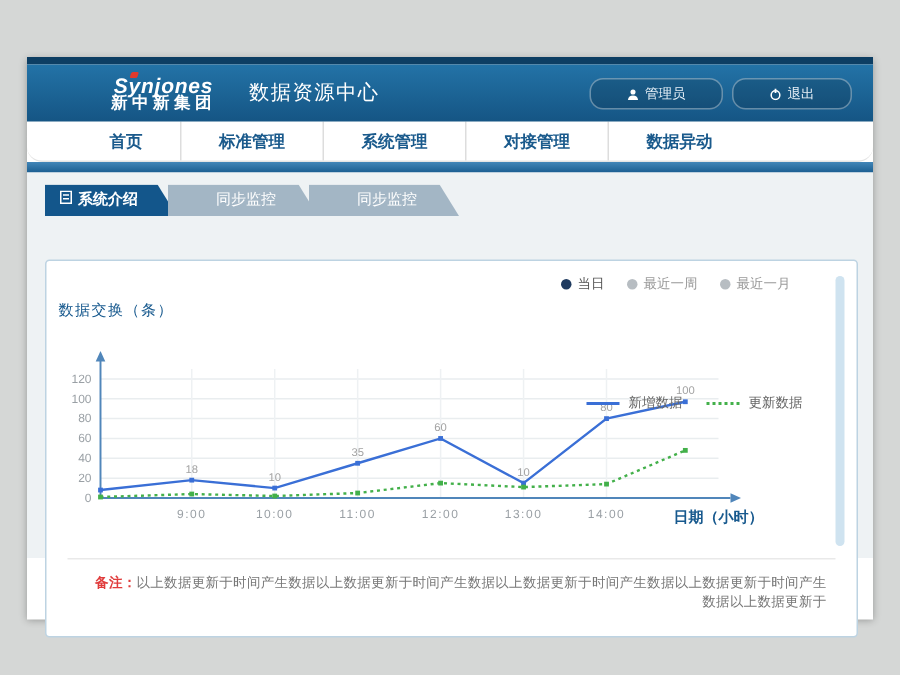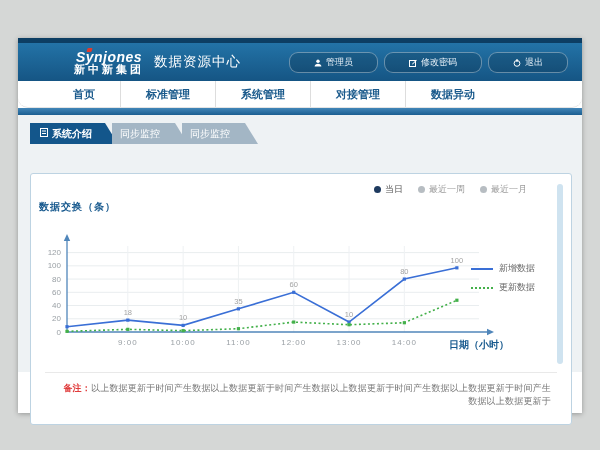--- a/index.html
+++ b/index.html
@@ -5,50 +5,50 @@
   html,body{margin:0;padding:0;}
   body{width:600px;height:450px;background:#d5d7d6;font-family:"Liberation Sans",sans-serif;overflow:hidden;}
   .window{position:absolute;left:18px;top:38px;width:564px;height:375px;background:#fff;box-shadow:0 1px 5px rgba(0,0,0,.3);}
   .topstrip{height:5px;background:#0d3e63;}
   
   .header{height:38px;background:linear-gradient(180deg,#2373a7,#155584);display:flex;align-items:center;position:relative;color:#fff;}
   .logo{margin-left:56px;line-height:1;position:relative;text-align:center;}
   .logo-en{font-size:14px;font-weight:bold;font-style:italic;letter-spacing:.5px;}
   .logo-accent{position:absolute;top:-2px;left:13px;width:5px;height:4px;background:#e03a2e;border-radius:1px;transform:skewX(-18deg);}
   .logo-cn{font-size:11px;font-weight:bold;letter-spacing:3px;margin-top:0;}
-  .app-title{font-size:13.5px;margin-left:10px;letter-spacing:1px;}
+  .app-title{font-size:13.5px;margin-left:22px;letter-spacing:1px;}
   .header-actions{position:absolute;right:14px;top:9px;display:flex;gap:6px;}
   .hbtn{display:flex;align-items:center;gap:4px;background:rgba(0,0,0,.14);border:1px solid rgba(255,255,255,.35);border-radius:9px;color:#e8f1f8;font-size:9px;padding:3px 24px;cursor:pointer;font-family:inherit;}
   .hbtn svg{display:block;}
   
   .nav{height:26px;background:#fff;display:flex;align-items:stretch;padding-left:30px;border-bottom:1px solid #e4e4e4;border-radius:10px;}
   .nav-item{display:flex;align-items:center;padding:0 25px;font-size:11px;font-weight:bold;color:#1a5a8c;text-decoration:none;cursor:pointer;}
   .nav-item + .nav-item{border-left:1px solid #ddd;}
   .nav-accent{height:7px;background:linear-gradient(180deg,#4286b8,#1b5e91);}
   
   .content{position:relative;height:257px;background:#eef2f4;text-align:right;}
   .tabs{display:flex;padding:8px 0 0 12px;height:21px;}
   .tab{height:21px;line-height:21px;color:#fff;font-size:10px;padding:0 16px 0 10px;clip-path:polygon(0 0,calc(100% - 13px) 0,100% 100%,0 100%);cursor:pointer;display:flex;align-items:center;gap:4px;}
   .tab.active{background:#13568b;font-weight:bold;min-width:62px;}
-  .tab.inactive{background:#a3b6c5;margin-left:-6px;min-width:52px;padding-left:8px;}
+  .tab.inactive{background:#a3b6c5;margin-left:-6px;min-width:52px;padding-left:32px;}
   .panel{position:absolute;left:12px;right:10px;top:30px;height:250px;background:#fff;border:1px solid #bdd3e2;border-radius:3px;margin-top:28px;}
   
   .radio-group{position:absolute;top:9px;right:44px;display:flex;gap:15px;}
   .radio{display:flex;align-items:center;gap:4px;font-size:9px;color:#999;cursor:pointer;}
   .radio .dot{width:7px;height:7px;border-radius:50%;background:#b7bdc2;}
   .radio.sel .dot{background:#1e3a5f;}
   .radio.sel{color:#555;}
   
-  .ylabel{position:absolute;left:8px;top:26px;font-size:10px;font-weight:bold;color:#17598e;letter-spacing:1px;}
+  .ylabel{position:absolute;left:8px;top:26px;font-size:10px;font-weight:normal;color:#17598e;letter-spacing:1px;}
   #chart-svg{position:absolute;left:10px;top:40px;}
   .tick{font-size:8px;fill:#9aa0a5;}
   .xtick{letter-spacing:1px;}
   .ptlabel{font-size:7.5px;fill:#a3a3a3;}
   .xlabel{position:absolute;left:418px;top:164px;font-size:10px;font-weight:bold;color:#17598e;}
-  .legend{position:absolute;right:36px;top:88px;display:flex;flex-direction:column;gap:6px;}
+  .legend{position:absolute;right:36px;top:88px;display:flex;gap:16px;}
   .legend-item{display:flex;align-items:center;gap:6px;font-size:9px;color:#666;cursor:pointer;}
   .swatch{width:22px;height:0;border-top:2px solid #3a6fd6;}
   .swatch.dotted{border-top:2px dotted #43b04a;}
   .vscroll{position:absolute;right:8px;top:10px;width:6px;height:180px;background:#cfe3f0;border-radius:3px;cursor:grab;}
   .note-divider{position:absolute;left:14px;right:14px;top:198px;border-top:1px solid #e9e9e9;}
   .note{position:absolute;left:28px;top:208px;right:20px;font-size:9px;color:#777;letter-spacing:.2px;}
   .note .red{color:#e03c3c;font-weight:bold;}
 </style>
 </head>
 <body>
@@ -65,29 +65,20 @@
     <div class="app-title">数据资源中心</div>
     <div class="header-actions">
       <button class="hbtn">
         <span>
             <svg width="8" height="8" viewBox="0 0 8 8">
               <circle cx="4" cy="2.3" r="1.7" fill="#fff"></circle>
               <path d="M0.6 7.6 C0.8 5.6 2.2 4.7 4 4.7 C5.8 4.7 7.2 5.6 7.4 7.6 Z" fill="#fff"></path>
             </svg>
           </span>
         <span>管理员</span>
-      </button>
-      <button class="hbtn">
-        <span>
-            <svg width="8" height="8" viewBox="0 0 8 8">
-              <rect x="0.5" y="1.5" width="6" height="6" fill="none" stroke="#fff" stroke-width="1"></rect>
-              <path d="M3 5 L7.2 0.8 L7.8 1.4 L3.6 5.6 Z" fill="#fff"></path>
-            </svg>
-          </span>
-        <span>修改密码</span>
       </button>
       <button class="hbtn">
         <span>
             <svg width="8" height="8" viewBox="0 0 8 8">
               <circle cx="4" cy="4.4" r="2.9" fill="none" stroke="#fff" stroke-width="1"></circle>
               <line x1="4" y1="0" x2="4" y2="3" stroke="#fff" stroke-width="1.2"></line>
             </svg>
           </span>
         <span>退出</span>
       </button>

